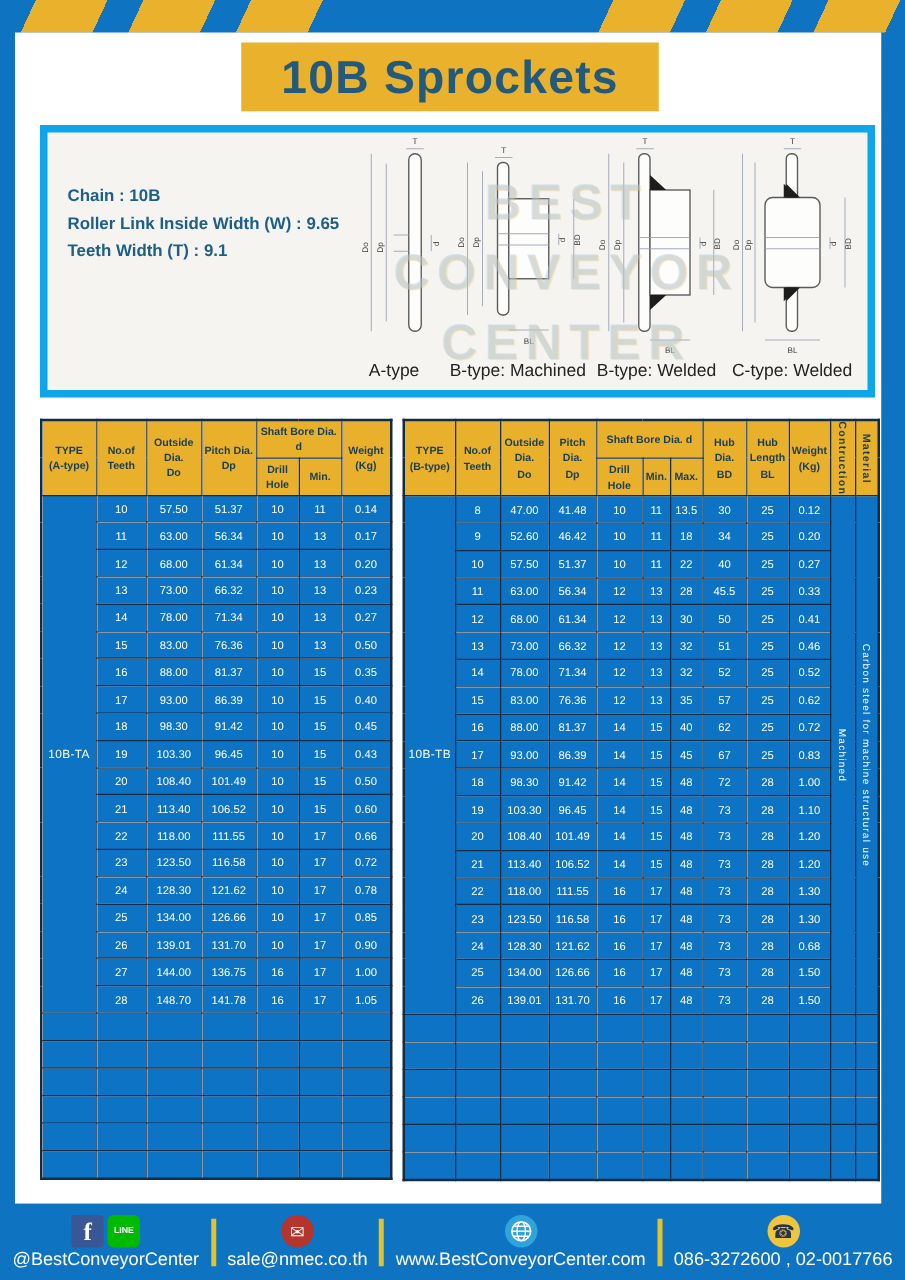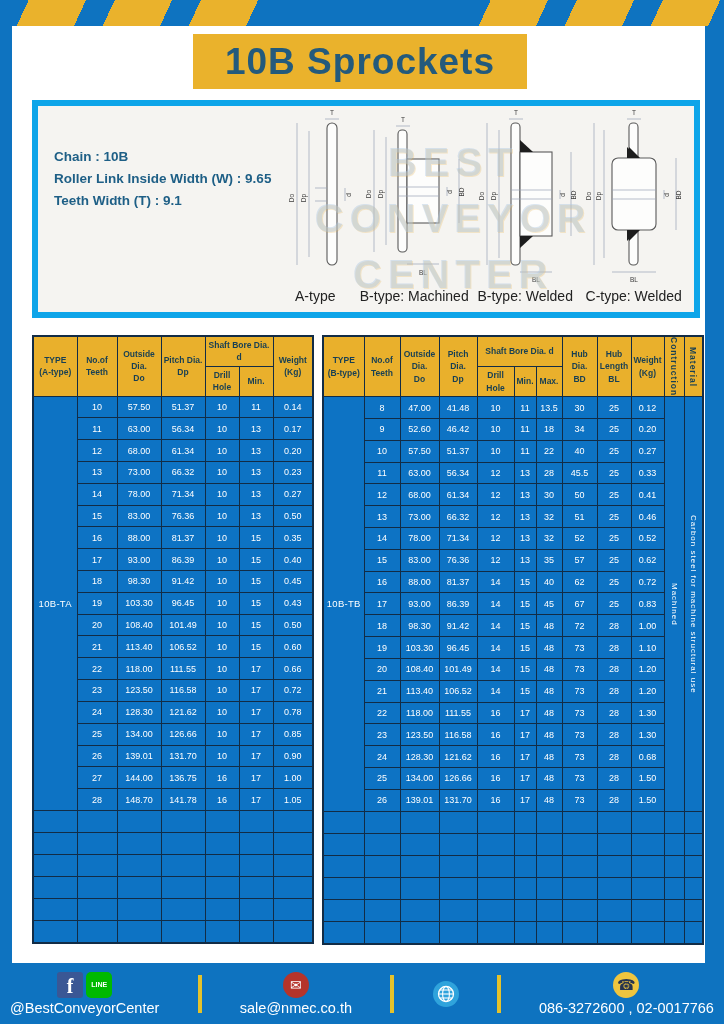--- a/index.html
+++ b/index.html
@@ -791,20 +791,21 @@
     <div class="footer-item">
       <div class="round-icon globe-icon">
         <svg width="18" height="18" viewBox="0 0 18 18">
           <circle cx="9" cy="9" r="7.5" fill="none" stroke="#ffffff" stroke-width="1.3"></circle>
           <ellipse cx="9" cy="9" rx="3.4" ry="7.5" fill="none" stroke="#ffffff" stroke-width="1.1"></ellipse>
           <line x1="1.5" y1="9" x2="16.5" y2="9" stroke="#ffffff" stroke-width="1.1"></line>
           <line x1="2.5" y1="5" x2="15.5" y2="5" stroke="#ffffff" stroke-width="1.1"></line>
           <line x1="2.5" y1="13" x2="15.5" y2="13" stroke="#ffffff" stroke-width="1.1"></line>
         </svg>
       </div>
+      <div class="label">www.BestConveyorCenter.com</div>
     </div>
     <div class="divider"></div>
     <div class="footer-item">
       <div class="round-icon phone-icon">☎</div>
       <div class="label">086-3272600 , 02-0017766</div>
     </div>
   </div>
 
 </div>
 

